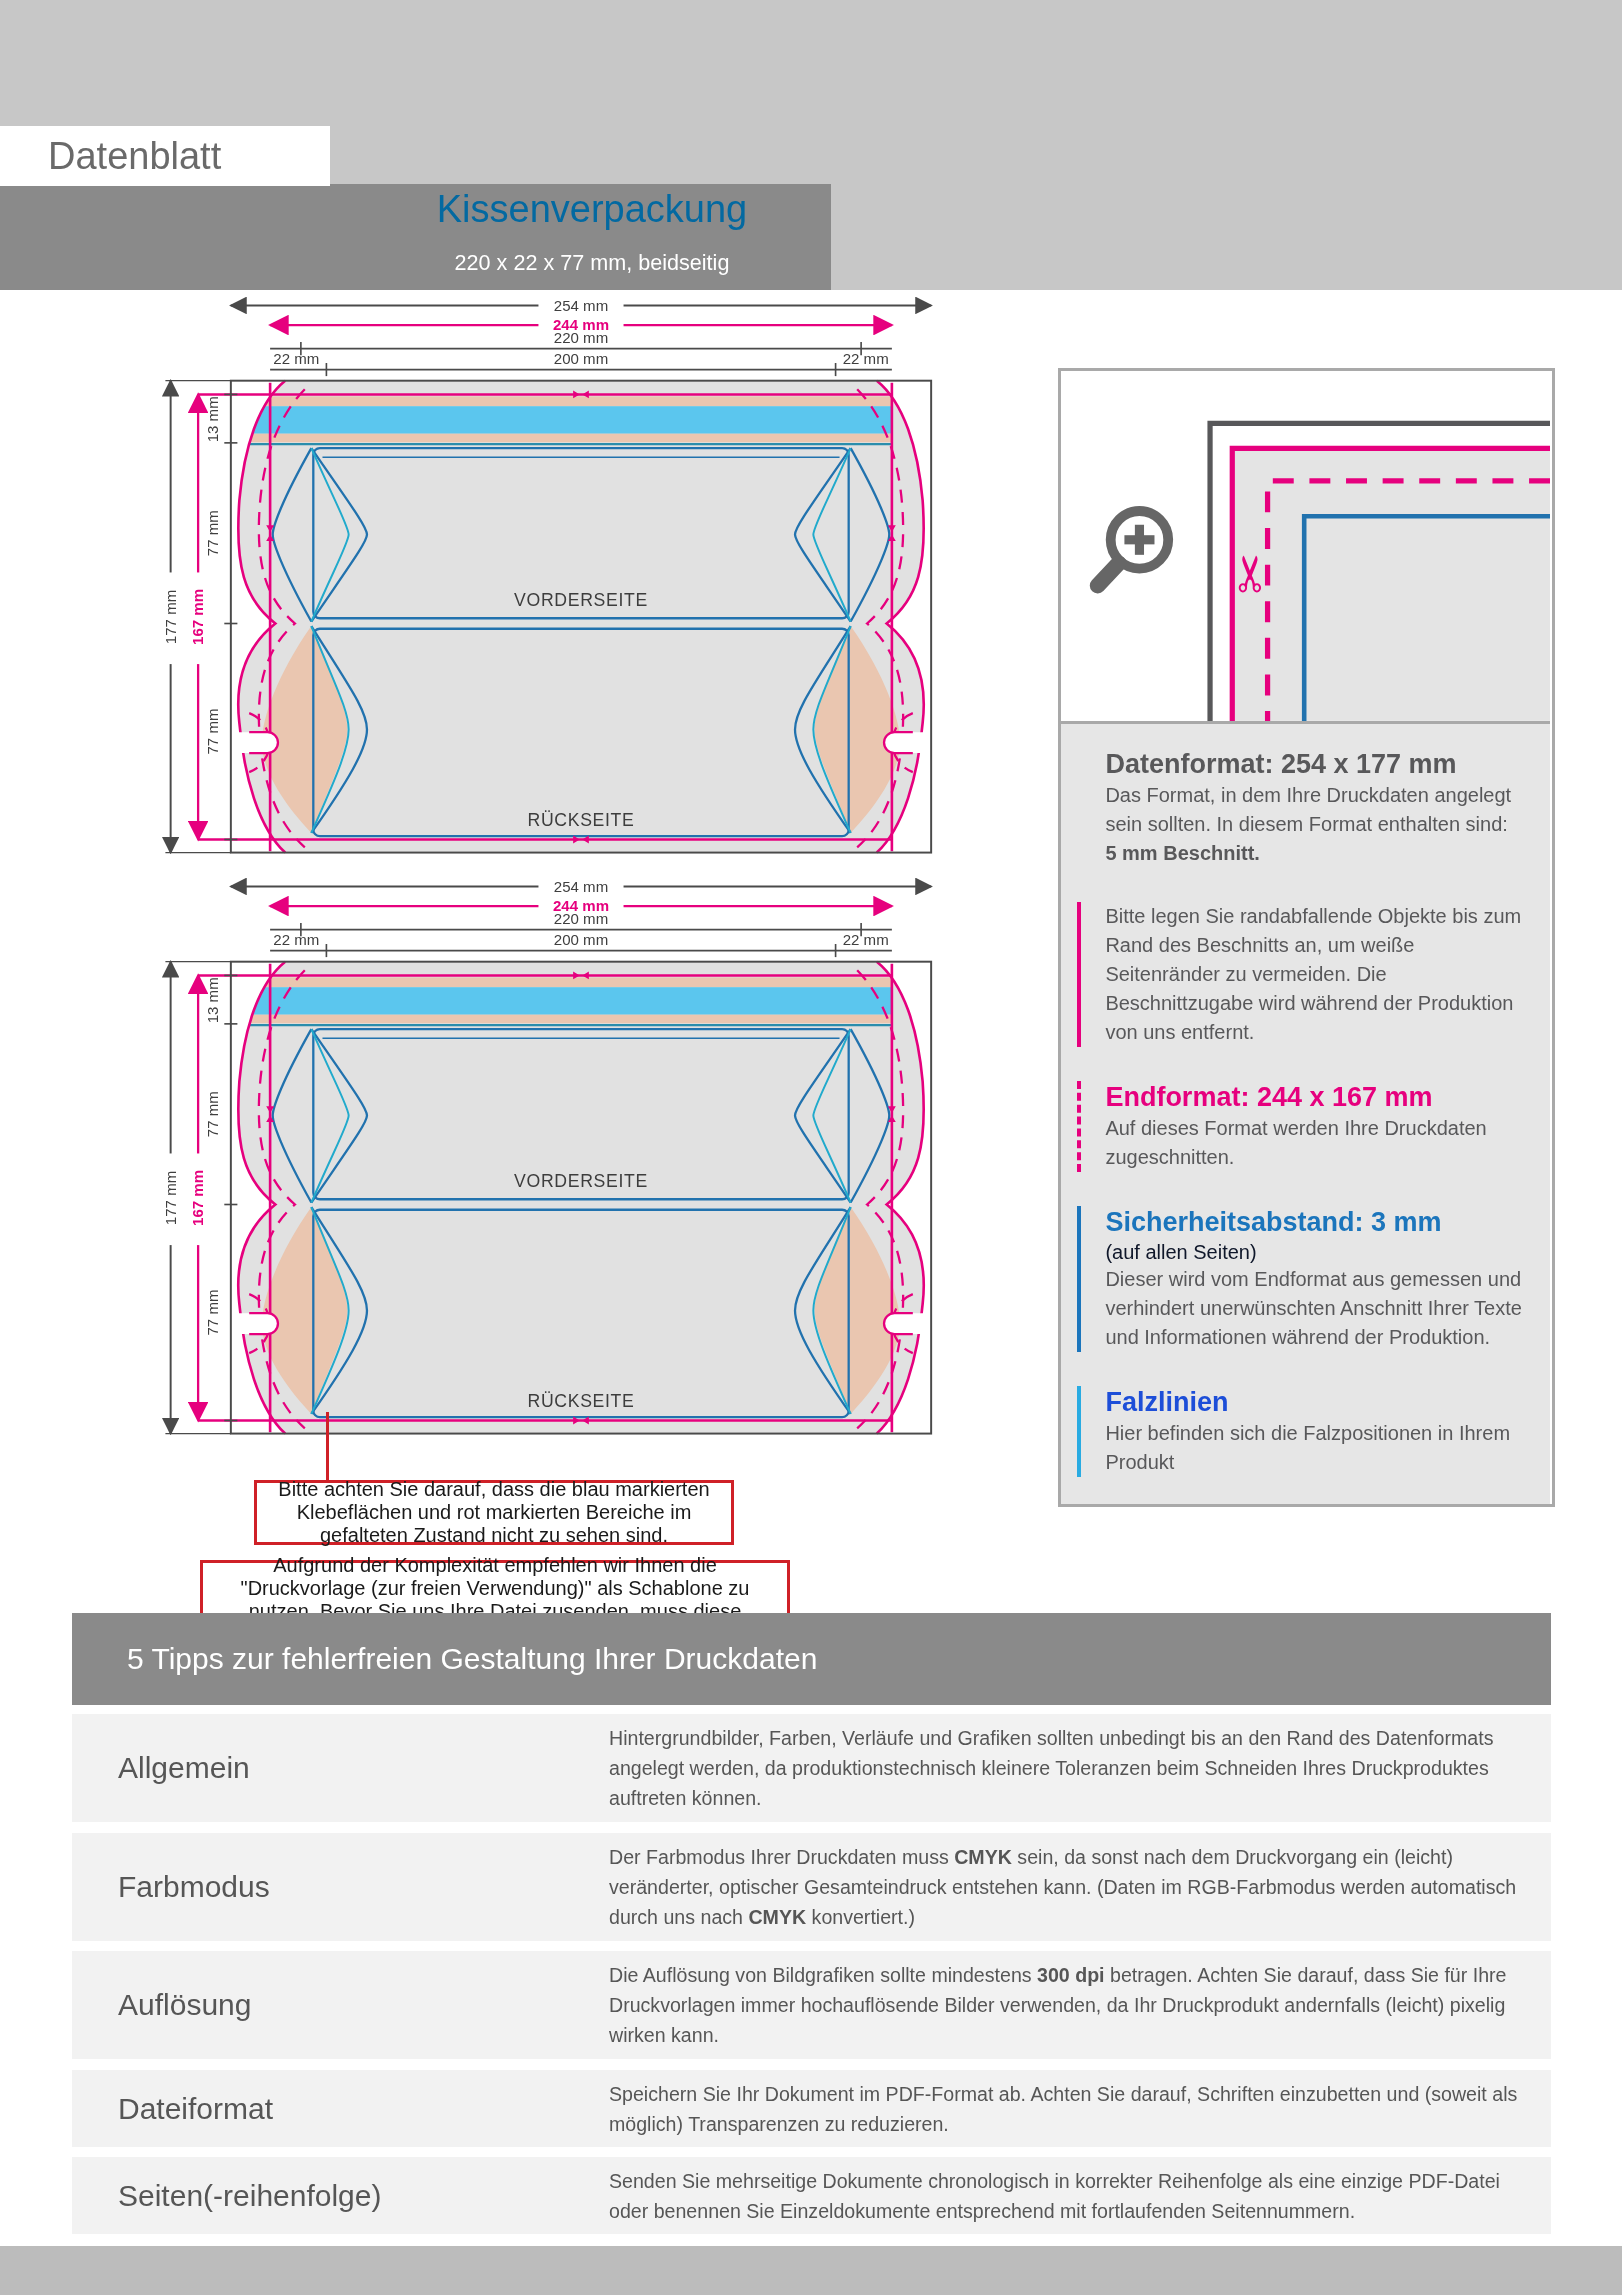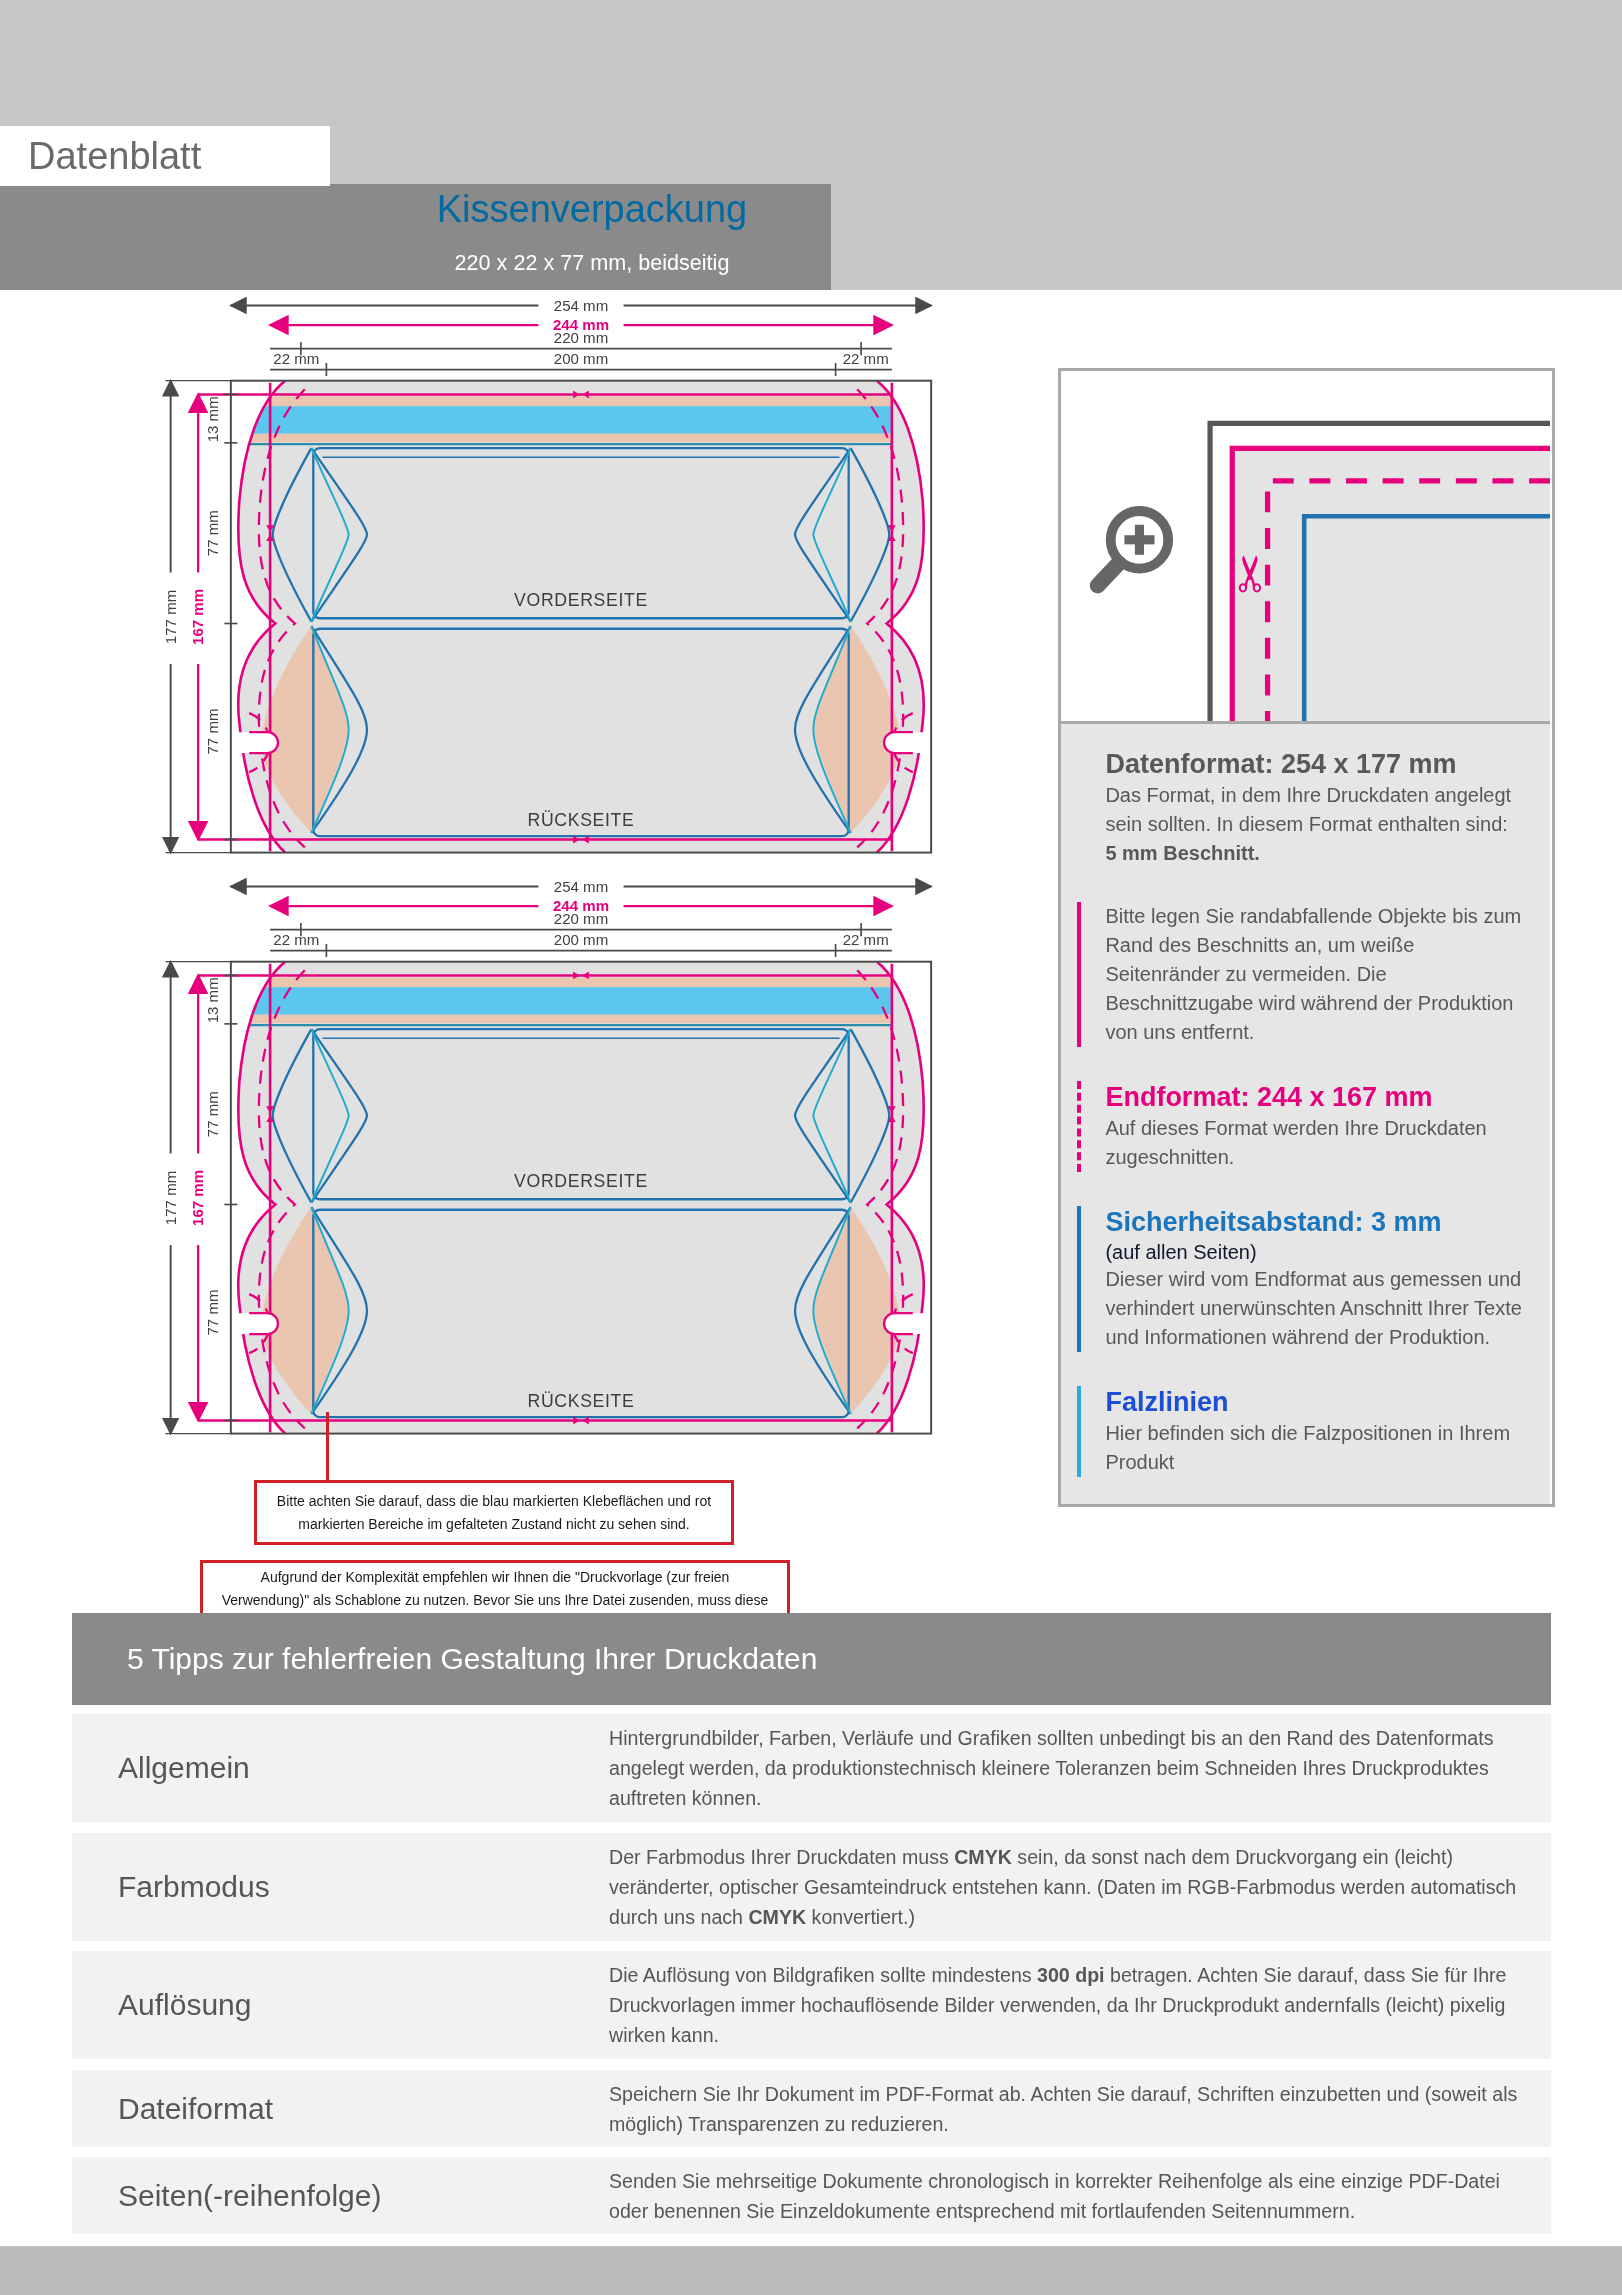--- a/index.html
+++ b/index.html
@@ -3,34 +3,34 @@
 <meta charset="utf-8">
 <style>
   html,body{margin:0;padding:0;background:#fff;}
   .page{position:relative;width:1623px;height:2295px;background:#ffffff;overflow:hidden;
         font-family:"Liberation Sans", sans-serif;}
   .abs{position:absolute;}
 
   
   .top-band{left:0;top:0;width:1623px;height:290px;background:#c7c7c7;}
   .doc-label-box{left:0;top:126px;width:330px;height:60px;background:#ffffff;z-index:3;}
-  .doc-label-box span{display:block;padding-left:28px;line-height:60px;font-size:38px;color:#6a6a6a;}
+  .doc-label-box span{display:block;padding-left:48px;line-height:60px;font-size:38px;color:#6a6a6a;}
   .product-bar{left:0;top:184px;width:831px;height:106px;background:#8a8a8a;z-index:2;}
   .product-title{left:353px;top:188px;width:478px;text-align:center;color:#0369a1;font-size:38px;z-index:4;}
   .product-subtitle{left:353px;top:250px;width:478px;text-align:center;color:#ffffff;font-size:21.6px;z-index:4;}
 
   
   svg text{font-family:"Liberation Sans", sans-serif;}
   .diagram{position:absolute;left:151px;width:788px;height:576px;}
   .diagram-1{top:291px;}
   .diagram-2{top:872px;}
 
   
   .note-connector{left:326px;top:1412px;width:3.3px;height:69px;background:#cf2027;}
-  .red-note{background:#ffffff;border:3.3px solid #cf2027;color:#1a1a1a;font-size:14px;line-height:23px;
+  .red-note{background:#ffffff;border:3.3px solid #cf2027;color:#1a1a1a;font-size:20px;line-height:23px;
             display:flex;align-items:center;justify-content:center;text-align:center;padding:5.2px 13px;box-sizing:border-box;}
   .red-note-1{left:254px;top:1480px;width:480px;height:65px;}
   .red-note-2{left:200px;top:1560px;width:590px;height:80px;}
 
   
   .info-column{left:1058px;top:368px;width:497px;border:3.9px solid #a9a9a9;box-sizing:border-box;background:#fff;}
   .detail-box{position:relative;width:489px;height:350px;background:#ffffff;}
   .info-panel{position:relative;width:489px;background:#e6e6e6;border-top:3.9px solid #a9a9a9;padding:23.6px 0 27.5px 0;}
   .ip-section{position:relative;margin:0 26px 0 16.4px;padding-left:24px;border-left:4.6px solid transparent;}
   .ip-title{font-size:27px;font-weight:bold;color:#58585a;line-height:33px;}

